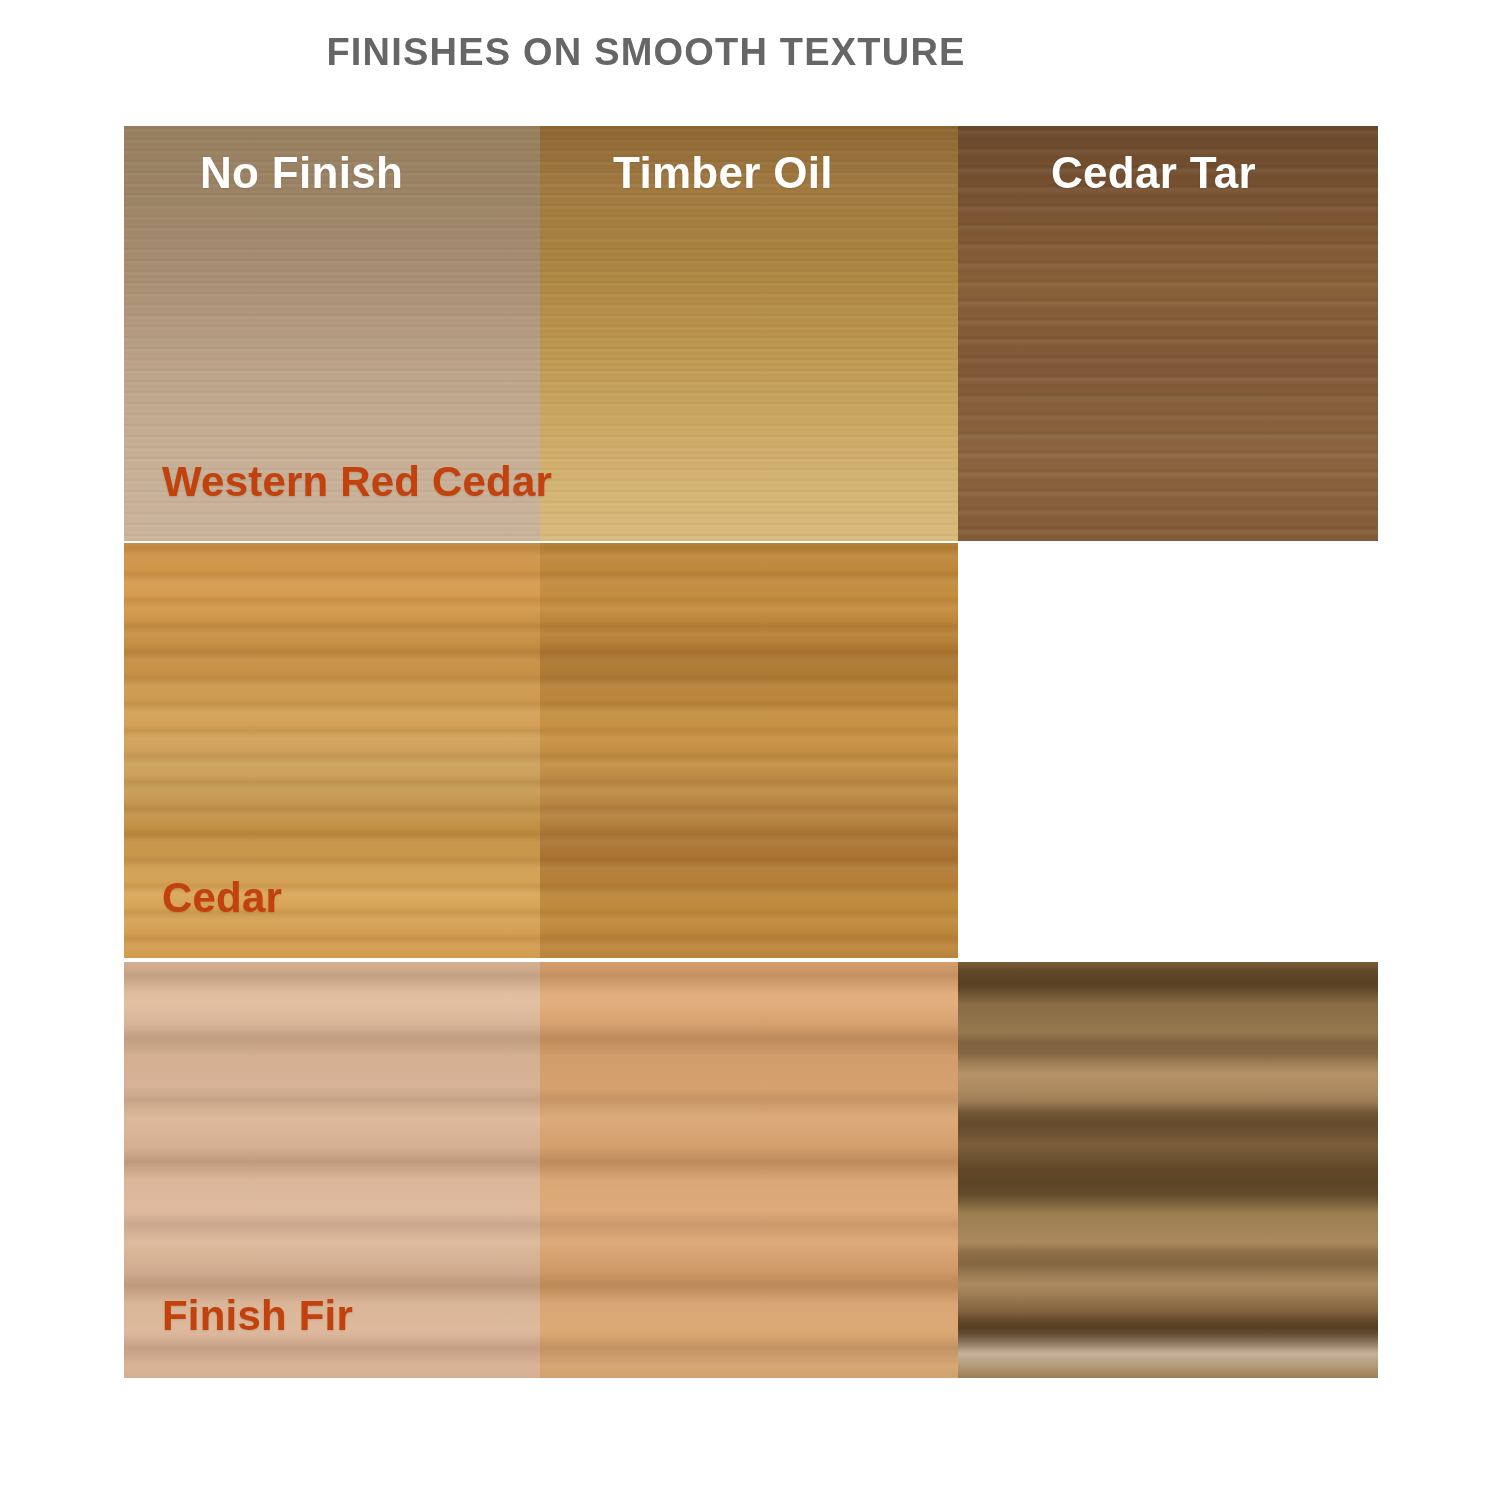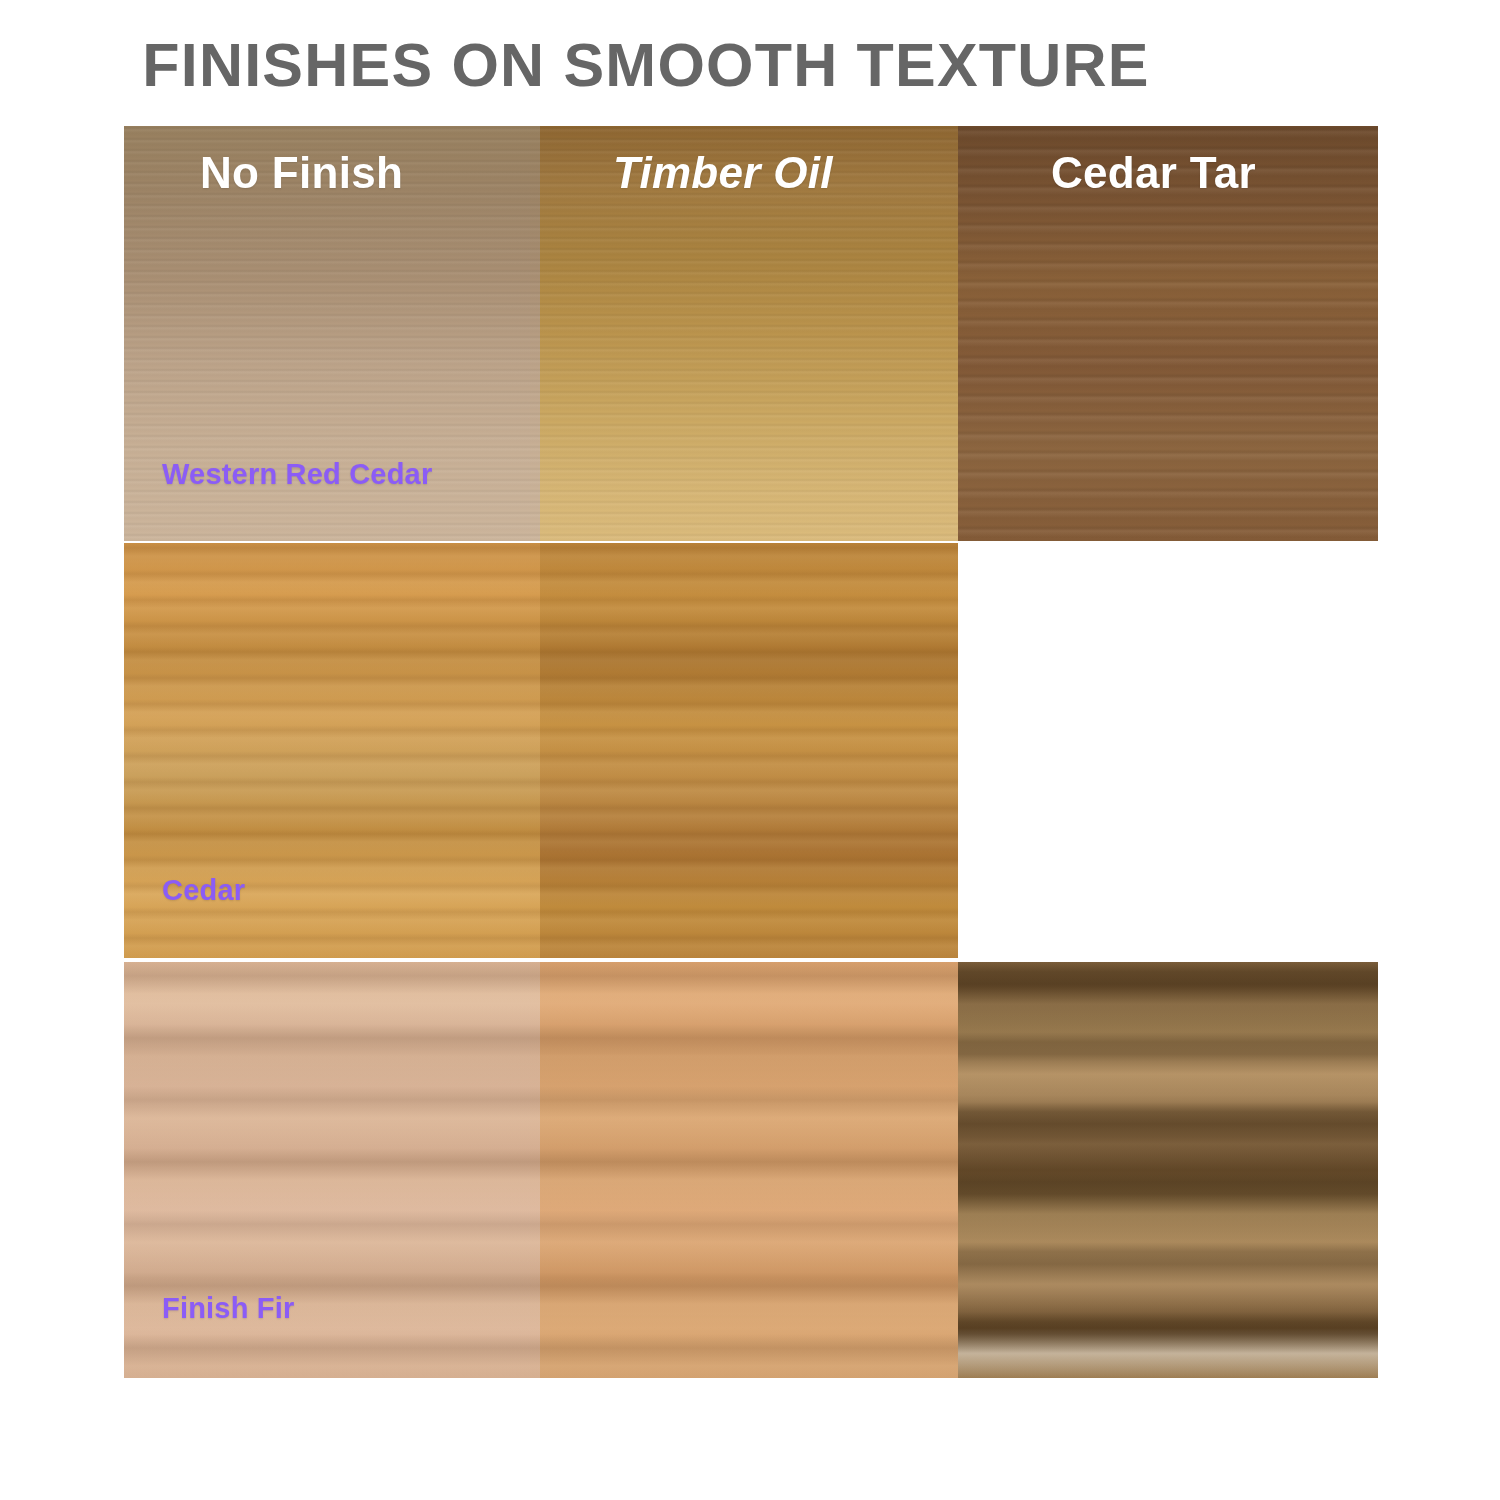--- a/index.html
+++ b/index.html
@@ -15,21 +15,21 @@
     overflow: hidden;
     position: relative;
   }
 
   #page-title {
     position: absolute;
     top: 32px;
     left: 0;
     width: 1292px;
     text-align: center;
-    font-size: 61px;
+    font-size: 38px;
     font-weight: bold;
     letter-spacing: 1.2px;
     color: #666666;
     line-height: 1.1;
   }
 
   
   #sample-grid {
     position: absolute;
     left: 124px;
@@ -172,23 +172,23 @@
     font-size: 44px;
     font-weight: bold;
     color: #ffffff;
     letter-spacing: 0.3px;
     white-space: nowrap;
     z-index: 5;
     text-shadow: 0 1px 2px rgba(0,0,0,0.12);
   }
   .row-label {
     position: absolute;
-    font-size: 29px;
+    font-size: 42px;
     font-weight: bold;
-    color: #8b5cf6;
+    color: #c2410c;
     letter-spacing: 0.2px;
     white-space: nowrap;
     z-index: 5;
     text-shadow: 0 1px 2px rgba(0,0,0,0.12);
   }
 </style>
 </head>
 <body>
 
 <div id="page-title">FINISHES ON SMOOTH TEXTURE</div>
@@ -224,21 +224,21 @@
   <div class="cell r2 c1 fir-oil-base">
     <div class="grain-broad"></div>
   </div>
 
   <div class="cell r2 c2 fir-tar-base">
     <div class="fir-tar-streaks"></div>
   </div>
 
   <div class="col-label" style="left: 76px;">No Finish</div>
 
-  <div class="col-label" style="left: 489px; font-style: italic;">Timber Oil</div>
+  <div class="col-label" style="left: 489px;">Timber Oil</div>
 
   <div class="col-label" style="left: 927px;">Cedar Tar</div>
 
   <div class="row-label" style="left: 38px; top: 332px;">Western Red Cedar</div>
 
   <div class="row-label" style="left: 38px; top: 748px;">Cedar</div>
 
   <div class="row-label" style="left: 38px; top: 1166px;">Finish Fir</div>
 
 </div>

